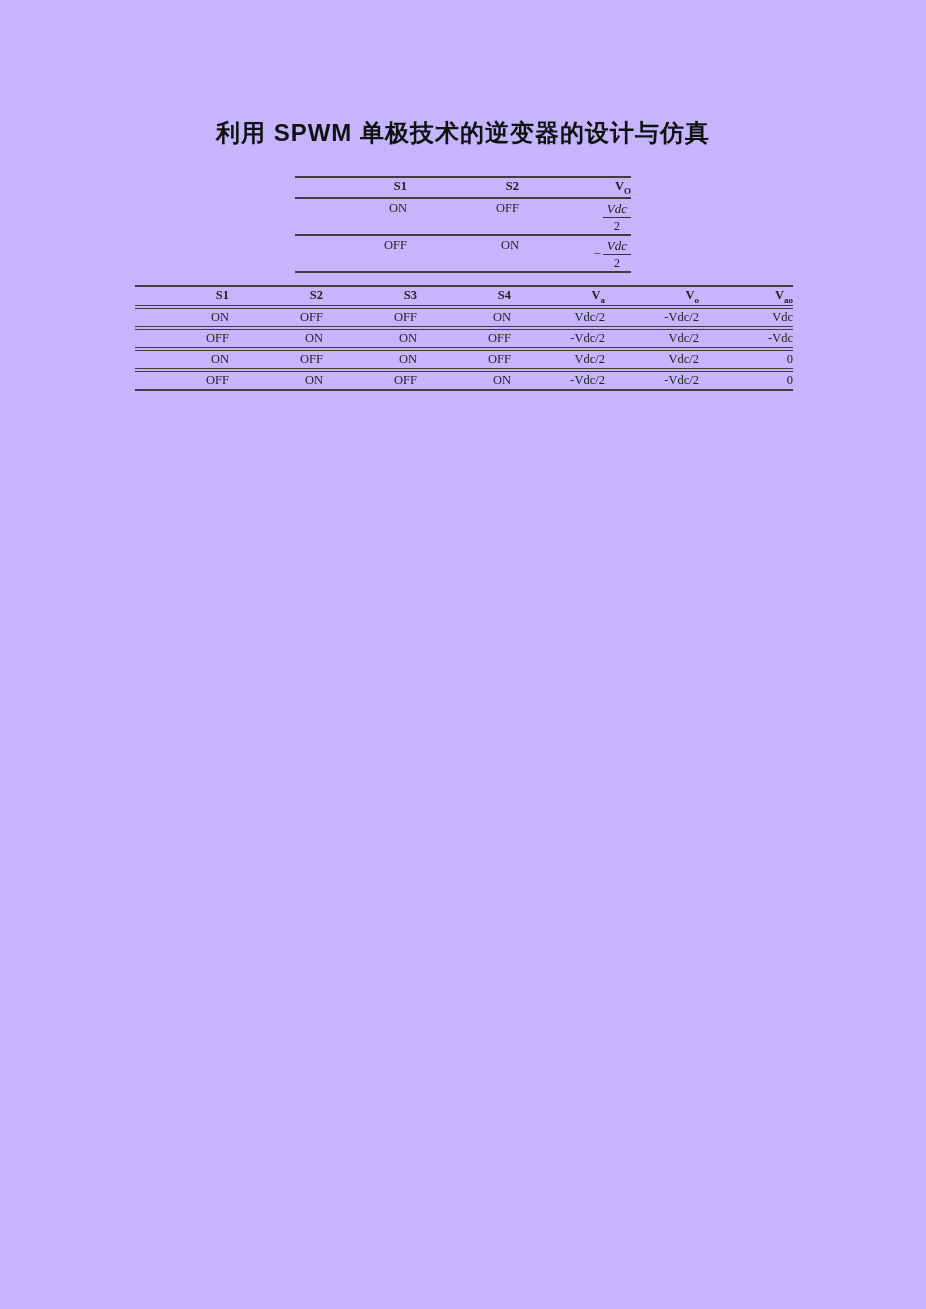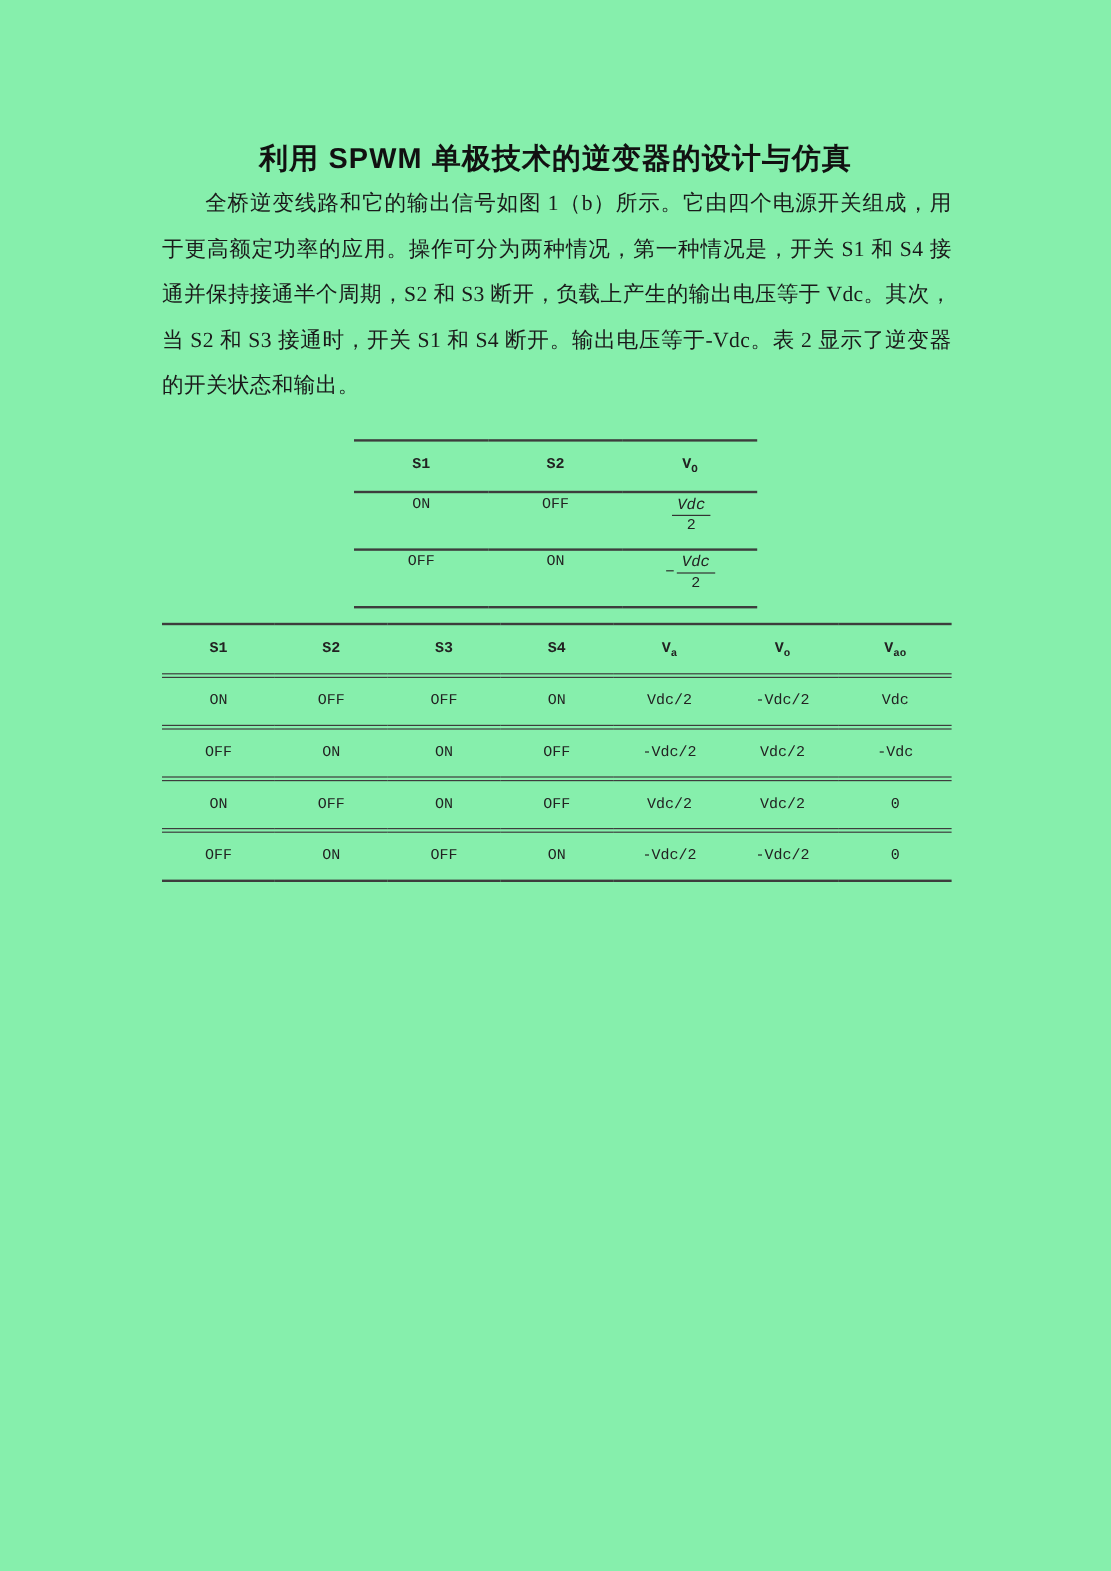--- a/index.html
+++ b/index.html
@@ -1,18 +1,18 @@
 <!DOCTYPE html>
 <html><head>
 <meta charset="utf-8">
 <style>
   * { margin:0; padding:0; box-sizing:border-box; }
   html, body { background:#ffffff; }
   .page {
-    width:926px; height:1309px; background:#86efac; margin:0 auto;
+    width:926px; height:1309px; background:#c4b5fd; margin:0 auto;
     position:relative; overflow:hidden; color:#1c1c1c;
     font-family:"Liberation Serif","DejaVu Serif",serif;
   }
   .doc-title {
     padding-top:116px; text-align:center;
     font-family:"Liberation Sans","DejaVu Sans",sans-serif;
     font-size:24px; font-weight:bold; letter-spacing:1px; line-height:34px;
     color:#111;
   }
   .content { width:658px; margin-left:135px; }
@@ -32,22 +32,22 @@
   .t-block { }
   .t1-block { margin-top:26px; width:336px; margin-left:160px; }
   .t2-block { margin-top:12px; width:658px; }
   .tcaption {
     text-align:center; font-size:12.5px; line-height:17px; color:#222;
     white-space:nowrap;
   }
   .tcaption .cap-b { font-weight:bold; }
   table { border-collapse:collapse; width:100%; table-layout:fixed; }
   th, td {
-    font-size:12.5px; text-align:center; padding:12px 0; color:#222;
-    font-family:Liberation Mono, monospace;
+    font-size:12.5px; text-align:right; padding:1px 0; color:#222;
+    font-family:Liberation Serif, serif;
   }
   th { font-weight:bold; }
   sub.hsub { font-size:9px; font-weight:bold; }
   
   .t1 { border-top:2px solid #3d3d3d; border-bottom:2px solid #3d3d3d; }
   .t1 th { border-bottom:2px solid #3d3d3d; height:20px; }
   .t1 tbody tr:first-child td { border-bottom:2px solid #3d3d3d; }
   .t1 td { vertical-align:top; height:37px; padding-top:2px; }
   
   .frac { display:inline-flex; align-items:center; line-height:normal; }
@@ -69,21 +69,20 @@
 
 <div class="page">
 
   <h1 class="doc-title">利用 SPWM 单极技术的逆变器的设计与仿真</h1>
 
   <div class="content">
 
 
 
 
-    <p class="body-par indent">全桥逆变线路和它的输出信号如图 1（b）所示。它由四个电源开关组成，用于更高额定功率的应用。操作可分为两种情况，第一种情况是，开关 S1 和 S4 接通并保持接通半个周期，S2 和 S3 断开，负载上产生的输出电压等于 Vdc。其次，当 S2 和 S3 接通时，开关 S1 和 S4 断开。输出电压等于-Vdc。表 2 显示了逆变器的开关状态和输出。</p>
 
     <div class="t-block t1-block">
       <table class="t1">
         <thead>
           <tr>
             <th><span>S1</span><sub class="hsub"></sub></th>
             <th><span>S2</span><sub class="hsub"></sub></th>
             <th><span>V</span><sub class="hsub">O</sub></th>
           </tr>
         </thead>

